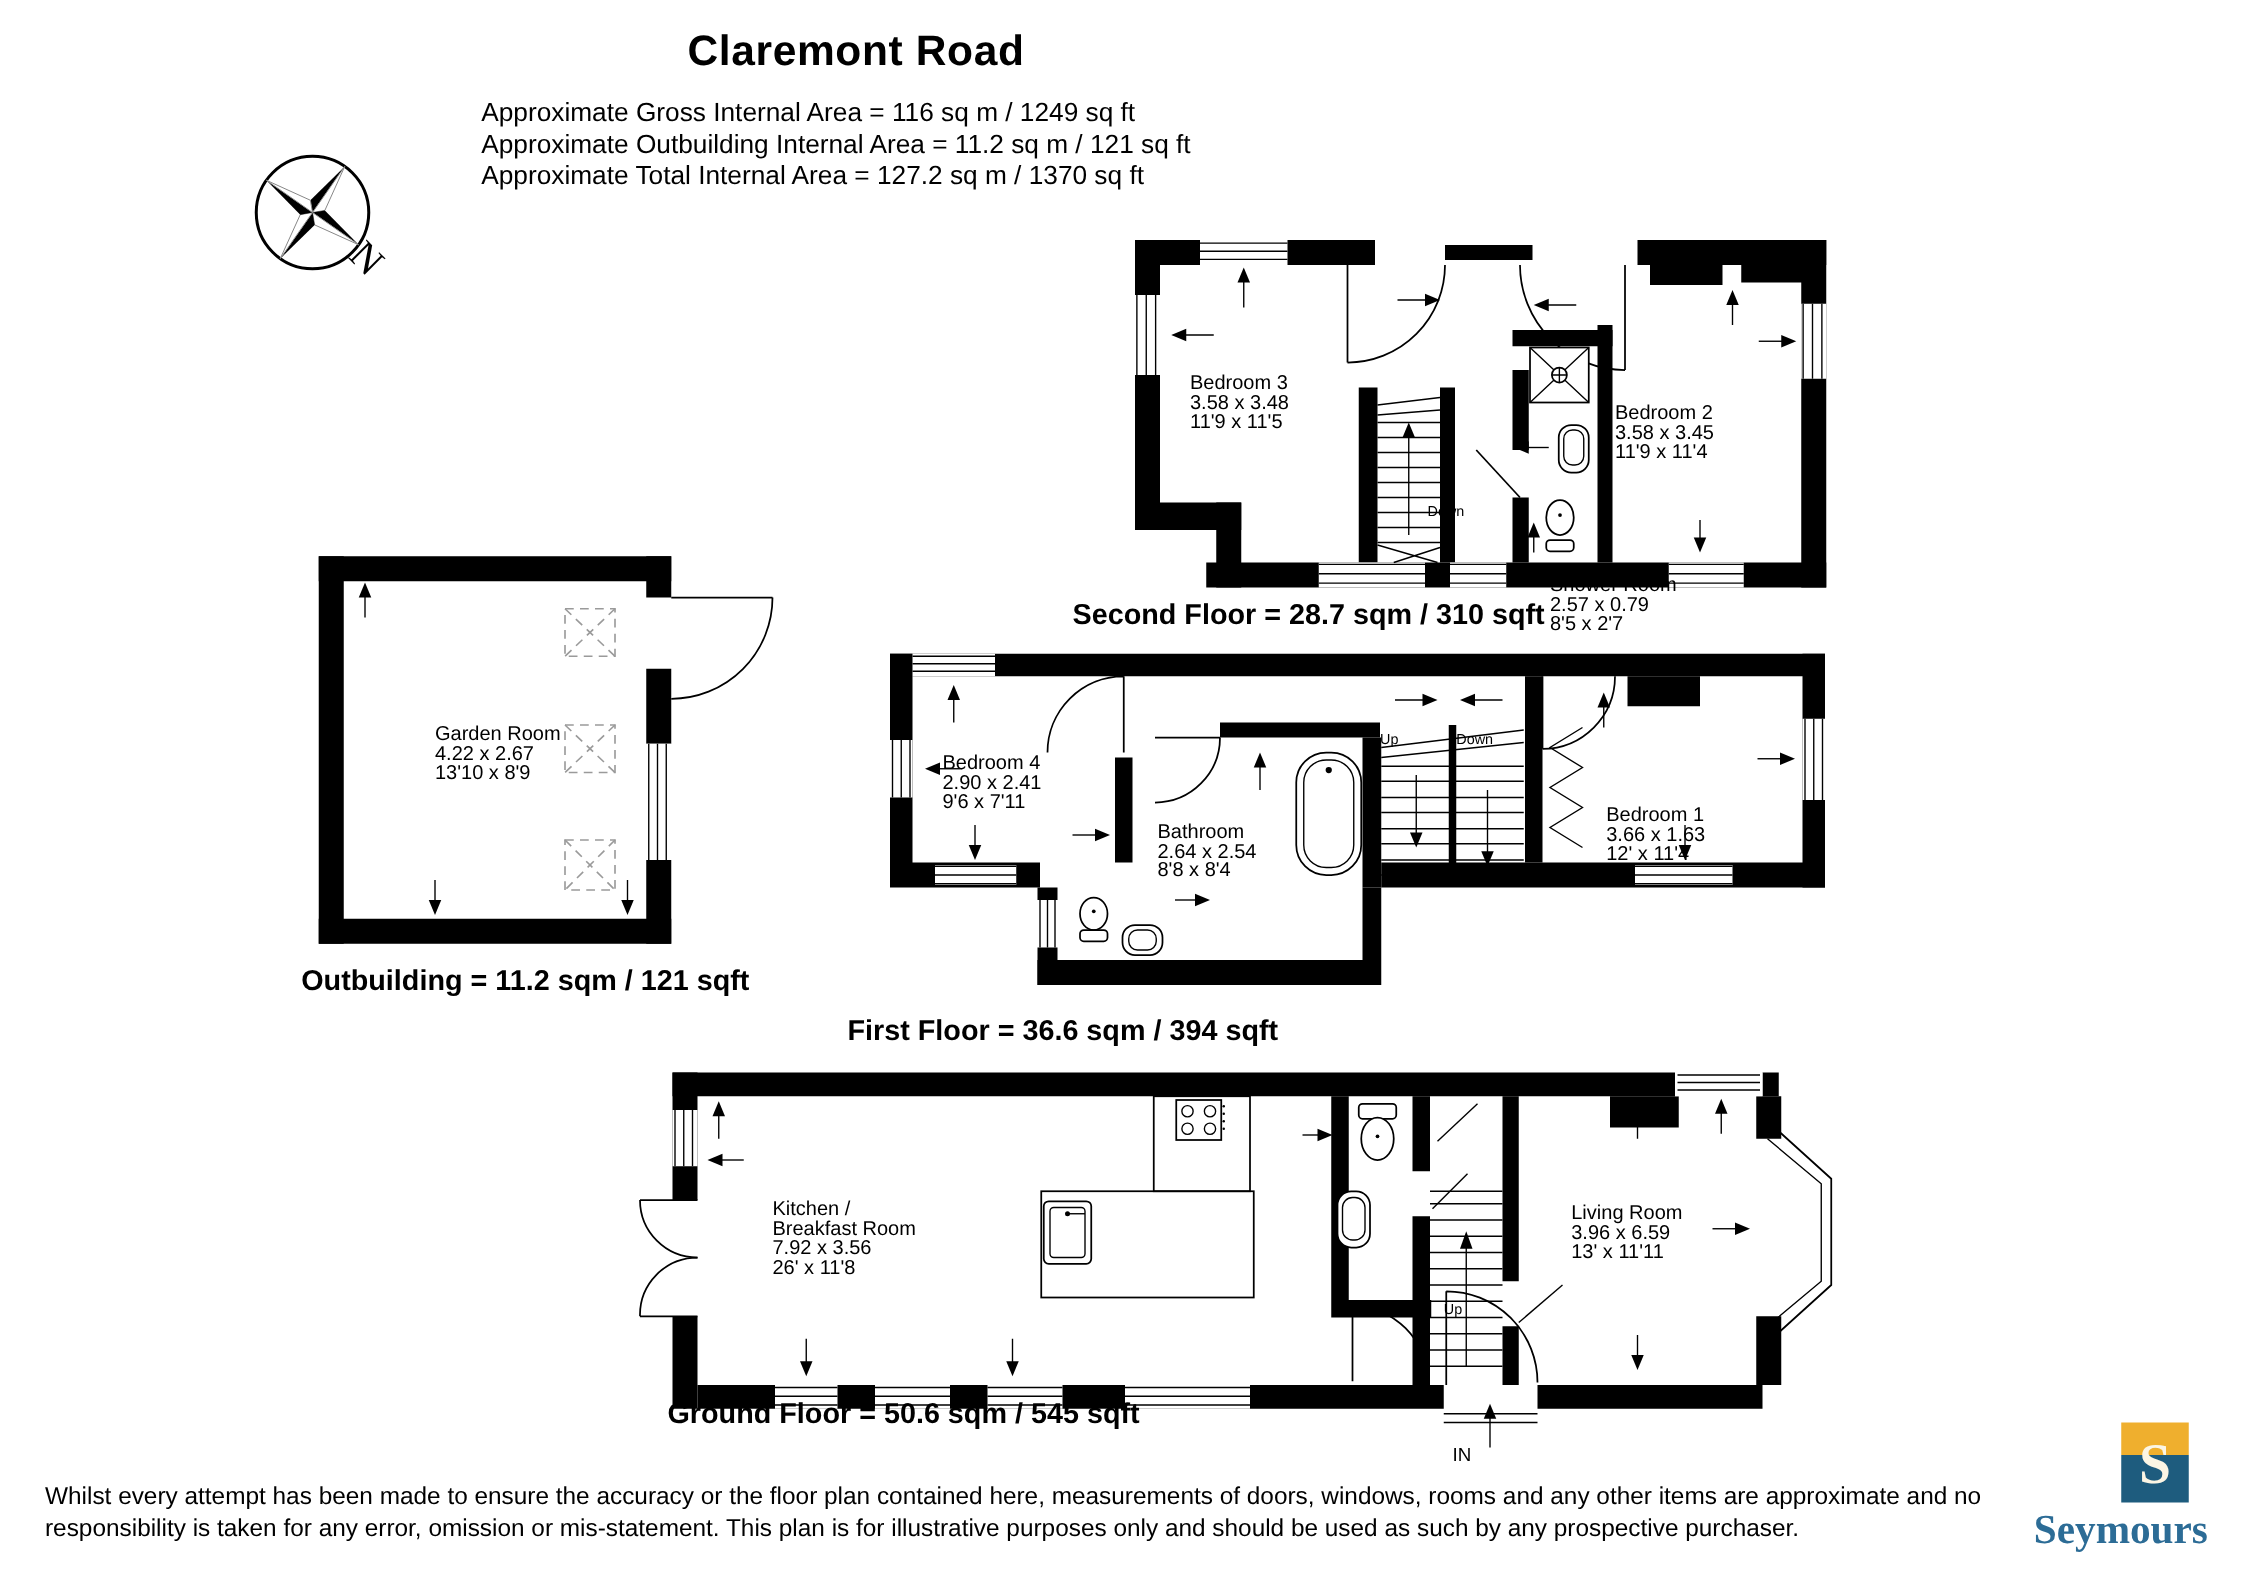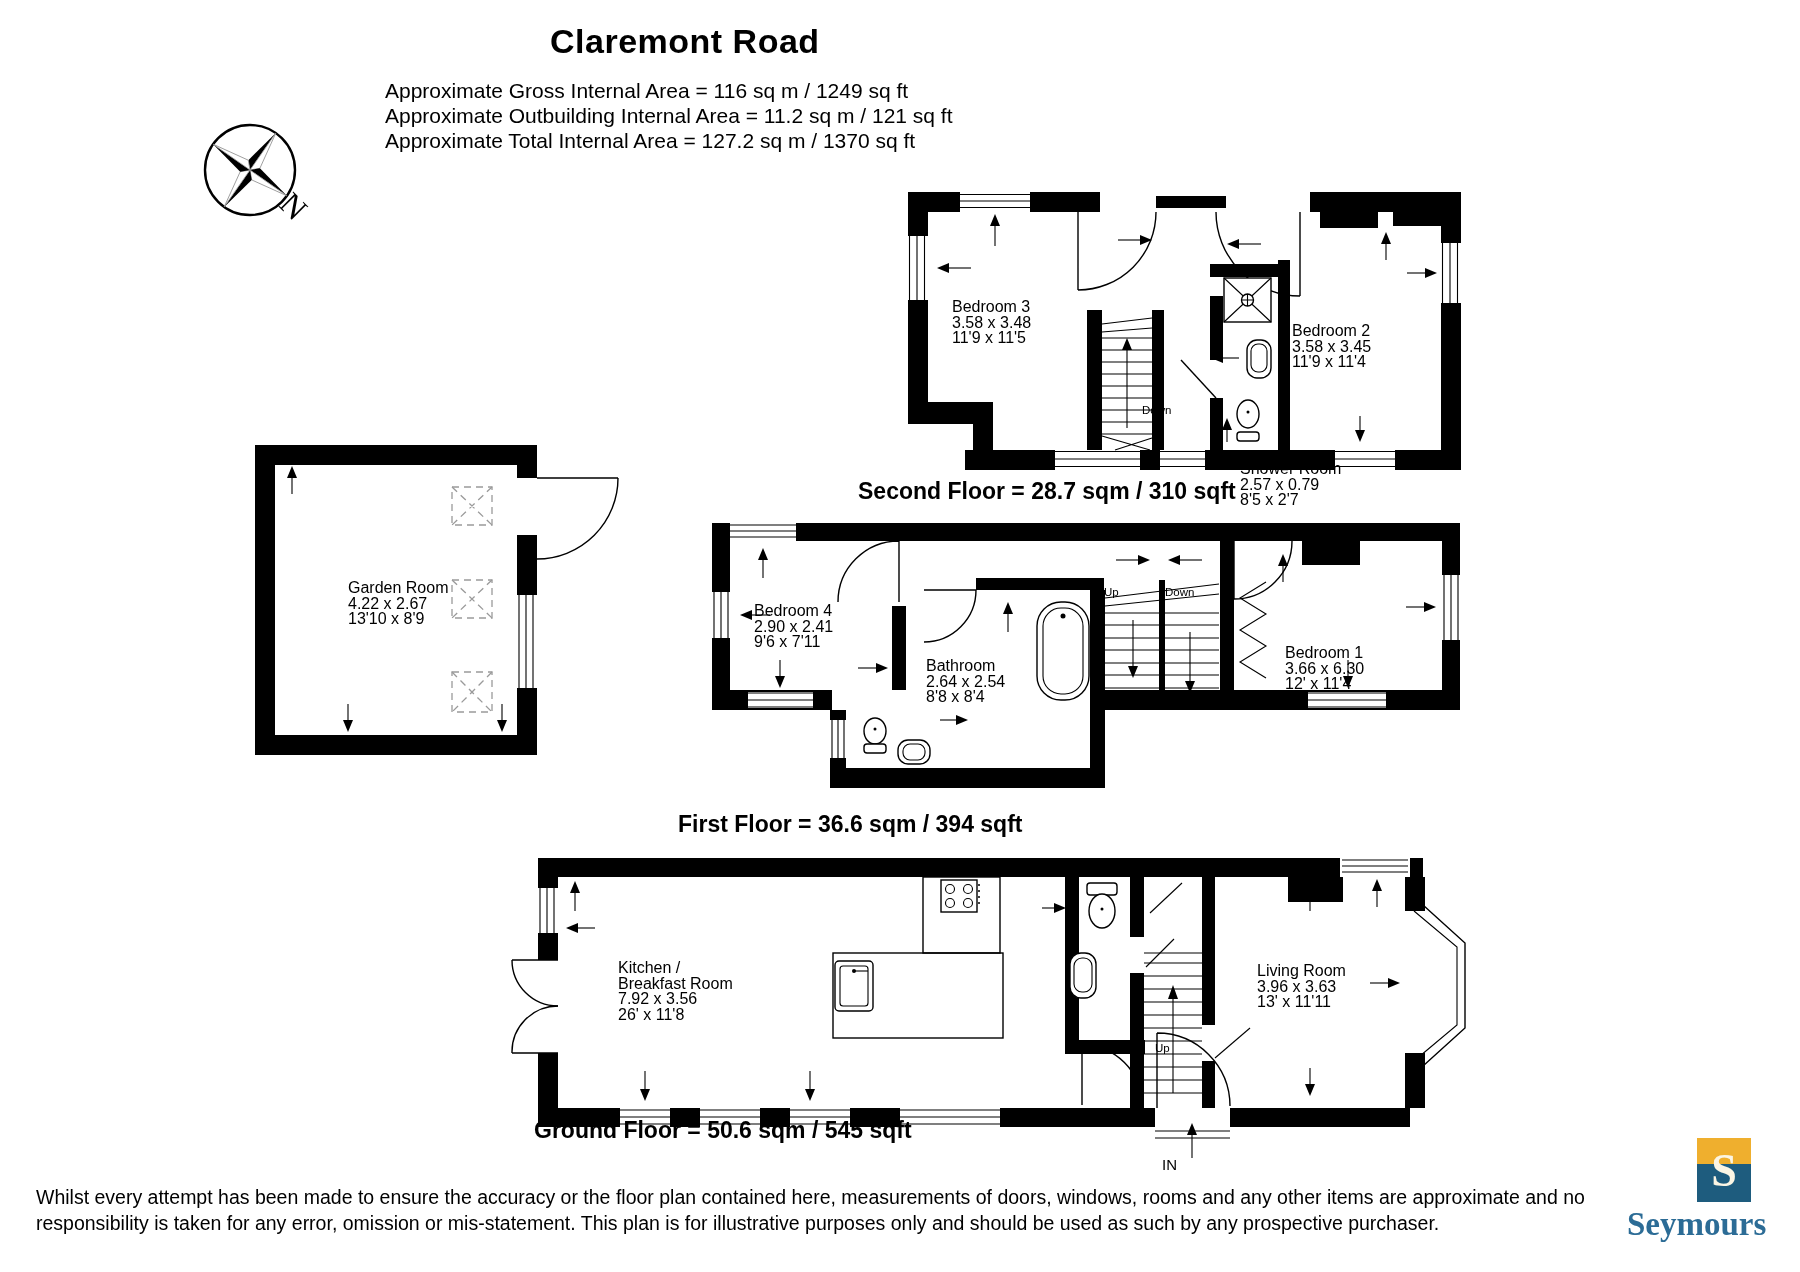--- a/index.html
+++ b/index.html
@@ -386,42 +386,43 @@
     <div>2.90 x 2.41</div>
     <div>9'6 x 7'11</div>
   </div>
   <div class="abs ctr room-label" style="left:926px;top:658px;width:140px;">
     <div>Bathroom</div>
     <div>2.64 x 2.54</div>
     <div>8'8 x 8'4</div>
   </div>
   <div class="abs ctr room-label" style="left:1285px;top:645px;width:140px;">
     <div>Bedroom 1</div>
-    <div>3.66 x 6.30</div>
+    <div>3.66 x 1.63</div>
     <div>12' x 11'4</div>
   </div>
   <div class="abs ctr tiny" style="left:1104px;top:586px;width:40px;">Up</div>
   <div class="abs ctr tiny" style="left:1165px;top:586px;width:40px;">Down</div>
   <div class="abs ctr floor-label" style="left:678px;top:811px;width:400px;">First Floor = 36.6 sqm / 394 sqft</div>
 
   <div class="abs ctr room-label" style="left:348px;top:580px;width:160px;">
     <div>Garden Room</div>
     <div>4.22 x 2.67</div>
     <div>13'10 x 8'9</div>
   </div>
+  <div class="abs ctr floor-label" style="left:241px;top:771px;width:400px;">Outbuilding = 11.2 sqm / 121 sqft</div>
 
   <div class="abs ctr room-label" style="left:618px;top:960px;width:150px;">
     <div>Kitchen /</div>
     <div>Breakfast Room</div>
     <div>7.92 x 3.56</div>
     <div>26' x 11'8</div>
   </div>
   <div class="abs ctr room-label" style="left:1257px;top:963px;width:140px;">
     <div>Living Room</div>
-    <div>3.96 x 3.63</div>
+    <div>3.96 x 6.59</div>
     <div>13' x 11'11</div>
   </div>
   <div class="abs ctr tiny" style="left:1155px;top:1042px;width:40px;">Up</div>
   <div class="abs ctr in-label" style="left:1162px;top:1156px;width:60px;">IN</div>
   <div class="abs ctr floor-label" style="left:534px;top:1117px;width:400px;">Ground Floor = 50.6 sqm / 545 sqft</div>
 
   <div class="abs footer" style="left:36px;top:1184px;width:1620px;">
     <div>Whilst every attempt has been made to ensure the accuracy or the floor plan contained here, measurements of doors, windows, rooms and any other items are approximate and no</div>
     <div>responsibility is taken for any error, omission or mis-statement. This plan is for illustrative purposes only and should be used as such by any prospective purchaser.</div>
   </div>

